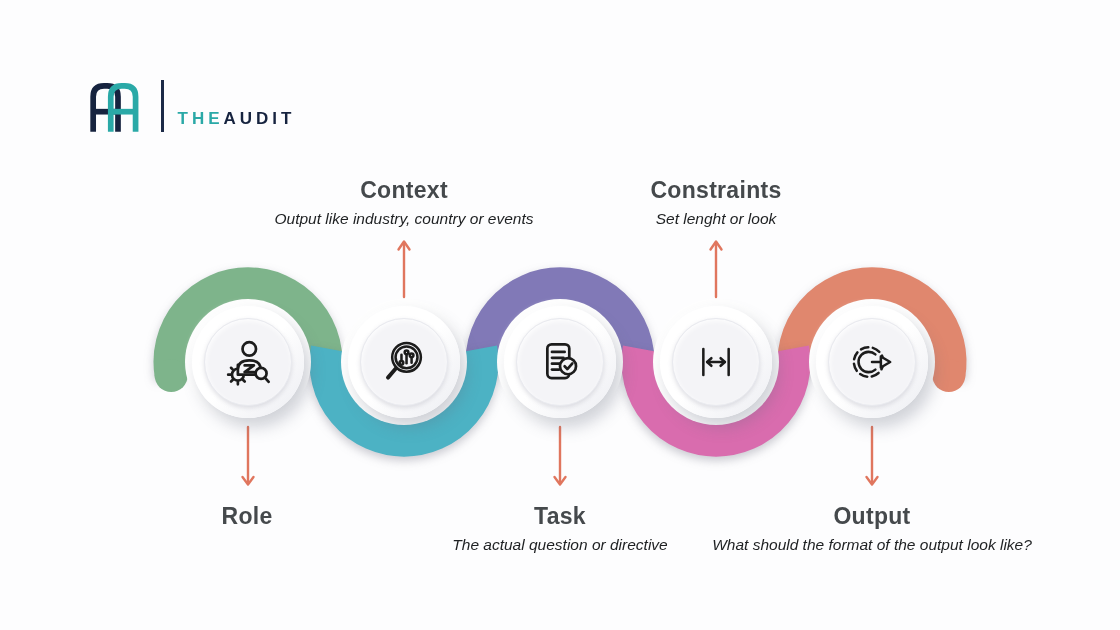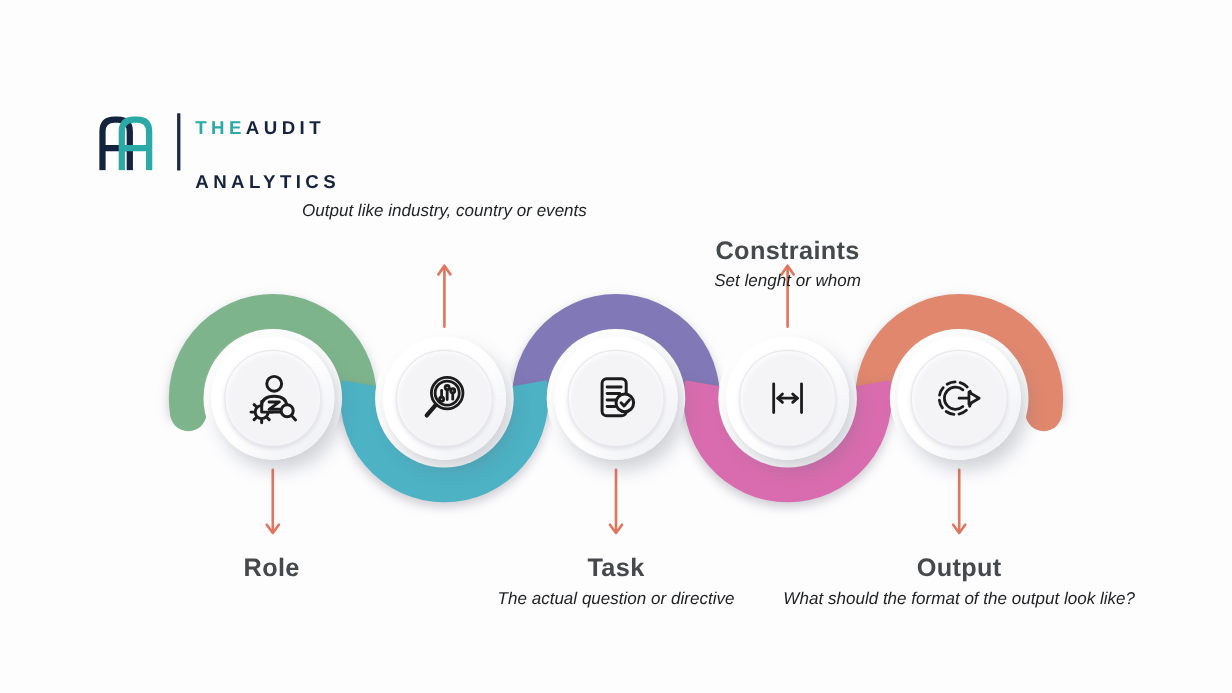--- a/index.html
+++ b/index.html
@@ -58,23 +58,20 @@
           <path d="M22 50 V16 Q22 5.5 32.5 5.5 H35.5 Q46 5.5 46 16 V50"></path>
           <path d="M22 30.5 H46"></path>
         </g>
       </g>
     </svg>
     <div class="logo-divider"></div>
     <div class="wordmark">
       <div class="row">
         <span class="wm wm-teal">THE</span><span class="wm wm-navy">AUDIT</span>
       </div>
-      <div class="row">
-        <span class="wm wm-navy">ANALYTICS</span>
-      </div>
     </div>
   </div>
 
   <svg class="snake-svg" width="1120" height="630" viewBox="0 0 1120 630">
 
     <path class="arc" fill="none" stroke-width="33" d="M171.2 375.5 A78 78 0 1 1 324.8 375.5" stroke="#7eb48b"></path>
     <circle cx="171.2" cy="375.5" r="16.5" fill="#7eb48b"></circle>
     <path class="arc" fill="none" stroke-width="33" d="M483.2 375.5 A78 78 0 1 1 636.8 375.5" stroke="#8179b7"></path>
     <path class="arc" fill="none" stroke-width="33" d="M795.2 375.5 A78 78 0 1 1 948.8 375.5" stroke="#e0876e"></path>
     <circle cx="948.8" cy="375.5" r="16.5" fill="#e0876e"></circle>
@@ -182,26 +179,27 @@
           <circle cx="28" cy="32" r="17.5" stroke-dasharray="9 5.5"></circle>
           <path d="M36 23 A12 12 0 1 0 36 41"></path>
           <path d="M32 32 H42.5"></path>
           <path fill="#f4f4f7" d="M42.5 25.5 L53.5 32 L42.5 38.5 Z"></path>
         </g>
       </svg>
     </div>
   </div>
 
   <div class="step-label" style="left:204px; top:177px;">
+    <div class="step-title">Context</div>
     <div class="step-desc">Output like industry, country or events</div>
   </div>
 
-  <div class="step-label" style="left:516px; top:177px;margin-top:37px;">
+  <div class="step-label" style="left:516px; top:177px;">
     <div class="step-title">Constraints</div>
-    <div class="step-desc">Set lenght or whom</div>
+    <div class="step-desc">Set lenght or look</div>
   </div>
 
   <div class="step-label" style="left:47px; top:503px;">
     <div class="step-title">Role</div>
   </div>
 
   <div class="step-label" style="left:672px; top:503px;">
     <div class="step-title">Output</div>
     <div class="step-desc">What should the format of the output look like?</div>
   </div>

